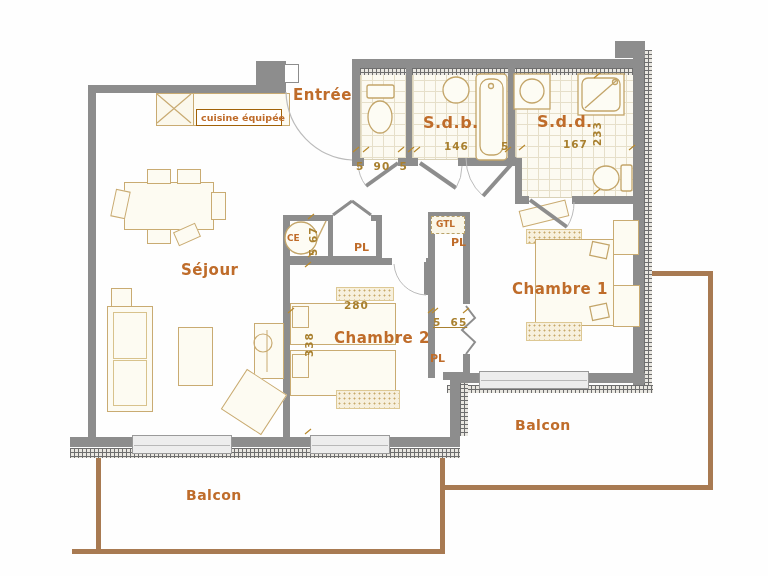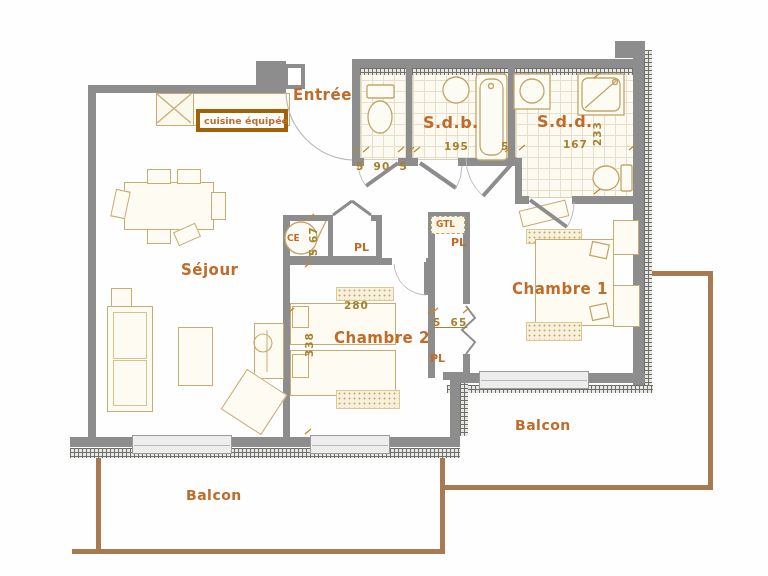--- a/index.html
+++ b/index.html
@@ -21,21 +21,21 @@
   .dim{position:absolute;color:#a9802f;font-weight:bold;font-size:10.5px;
        white-space:pre;letter-spacing:1px;}
   .vdim{transform:rotate(-90deg);transform-origin:0 0;}
   .furn{position:absolute;border:1px solid #c9ab72;background:#fdfbf2;}
   .rug{position:absolute;background-color:#f7f0dd;border:1px solid #ddc894;
        background-image:radial-gradient(#c8a96a 0.9px,transparent 1.1px);
        background-size:5px 5px;}
   .win{position:absolute;background:#ededed;border:1px solid #9a9a9a;}
   .win::after{content:"";position:absolute;left:1px;right:1px;top:50%;border-top:1px solid #b8b8b8;}
   .rail{position:absolute;background:#a87a52;}
-  .cabinet-box{position:absolute;border:4px solid #a16207;background:#ffffff;}
+  .cabinet-box{position:absolute;border:1px solid #a16207;background:#ffffff;}
   .dashedbox{position:absolute;border:1px dashed #b9a26a;background:#faf6e8;}
   svg.overlay{position:absolute;left:0;top:0;pointer-events:none;}
 </style>
 </head>
 <body>
 
 <div id="plan">
 
   <div class="tile" style="left:360px;top:68px;width:46px;height:90px;"></div>
   <div class="tile" style="left:412px;top:68px;width:96px;height:90px;"></div>
@@ -224,21 +224,21 @@
   <span class="room-label" style="left:186px;top:487px;font-size:14px;">Balcon</span>
   <span class="room-label" style="left:515px;top:417px;font-size:14px;">Balcon</span>
 
   <span class="tiny-label" style="left:287px;top:233px;">CE</span>
   <span class="small-label" style="left:354px;top:241px;">PL</span>
   <span class="tiny-label" style="left:436px;top:219px;">GTL</span>
   <span class="small-label" style="left:451px;top:236px;">PL</span>
   <span class="small-label" style="left:430px;top:352px;">PL</span>
 
   <span class="dim" style="left:356px;top:140px;margin-top:20px;">5  90  5</span>
-  <span class="dim" style="left:444px;top:140px;">195</span>
+  <span class="dim" style="left:444px;top:140px;">146</span>
   <span class="dim" style="left:501px;top:140px;">5</span>
   <span class="dim" style="left:563px;top:138px;"></span>
   <span class="dim" style="left:563px;top:138px;">167</span>
   <span class="dim vdim" style="left:591px;top:146px;">233</span>
   <span class="dim" style="left:344px;top:299px;">280</span>
   <span class="dim vdim" style="left:303px;top:357px;">338</span>
   <span class="dim" style="left:433px;top:316px;text-decoration:underline;">5  65</span>
   <span class="dim vdim" style="left:307px;top:256px;">5 67</span>
 
 </div>

